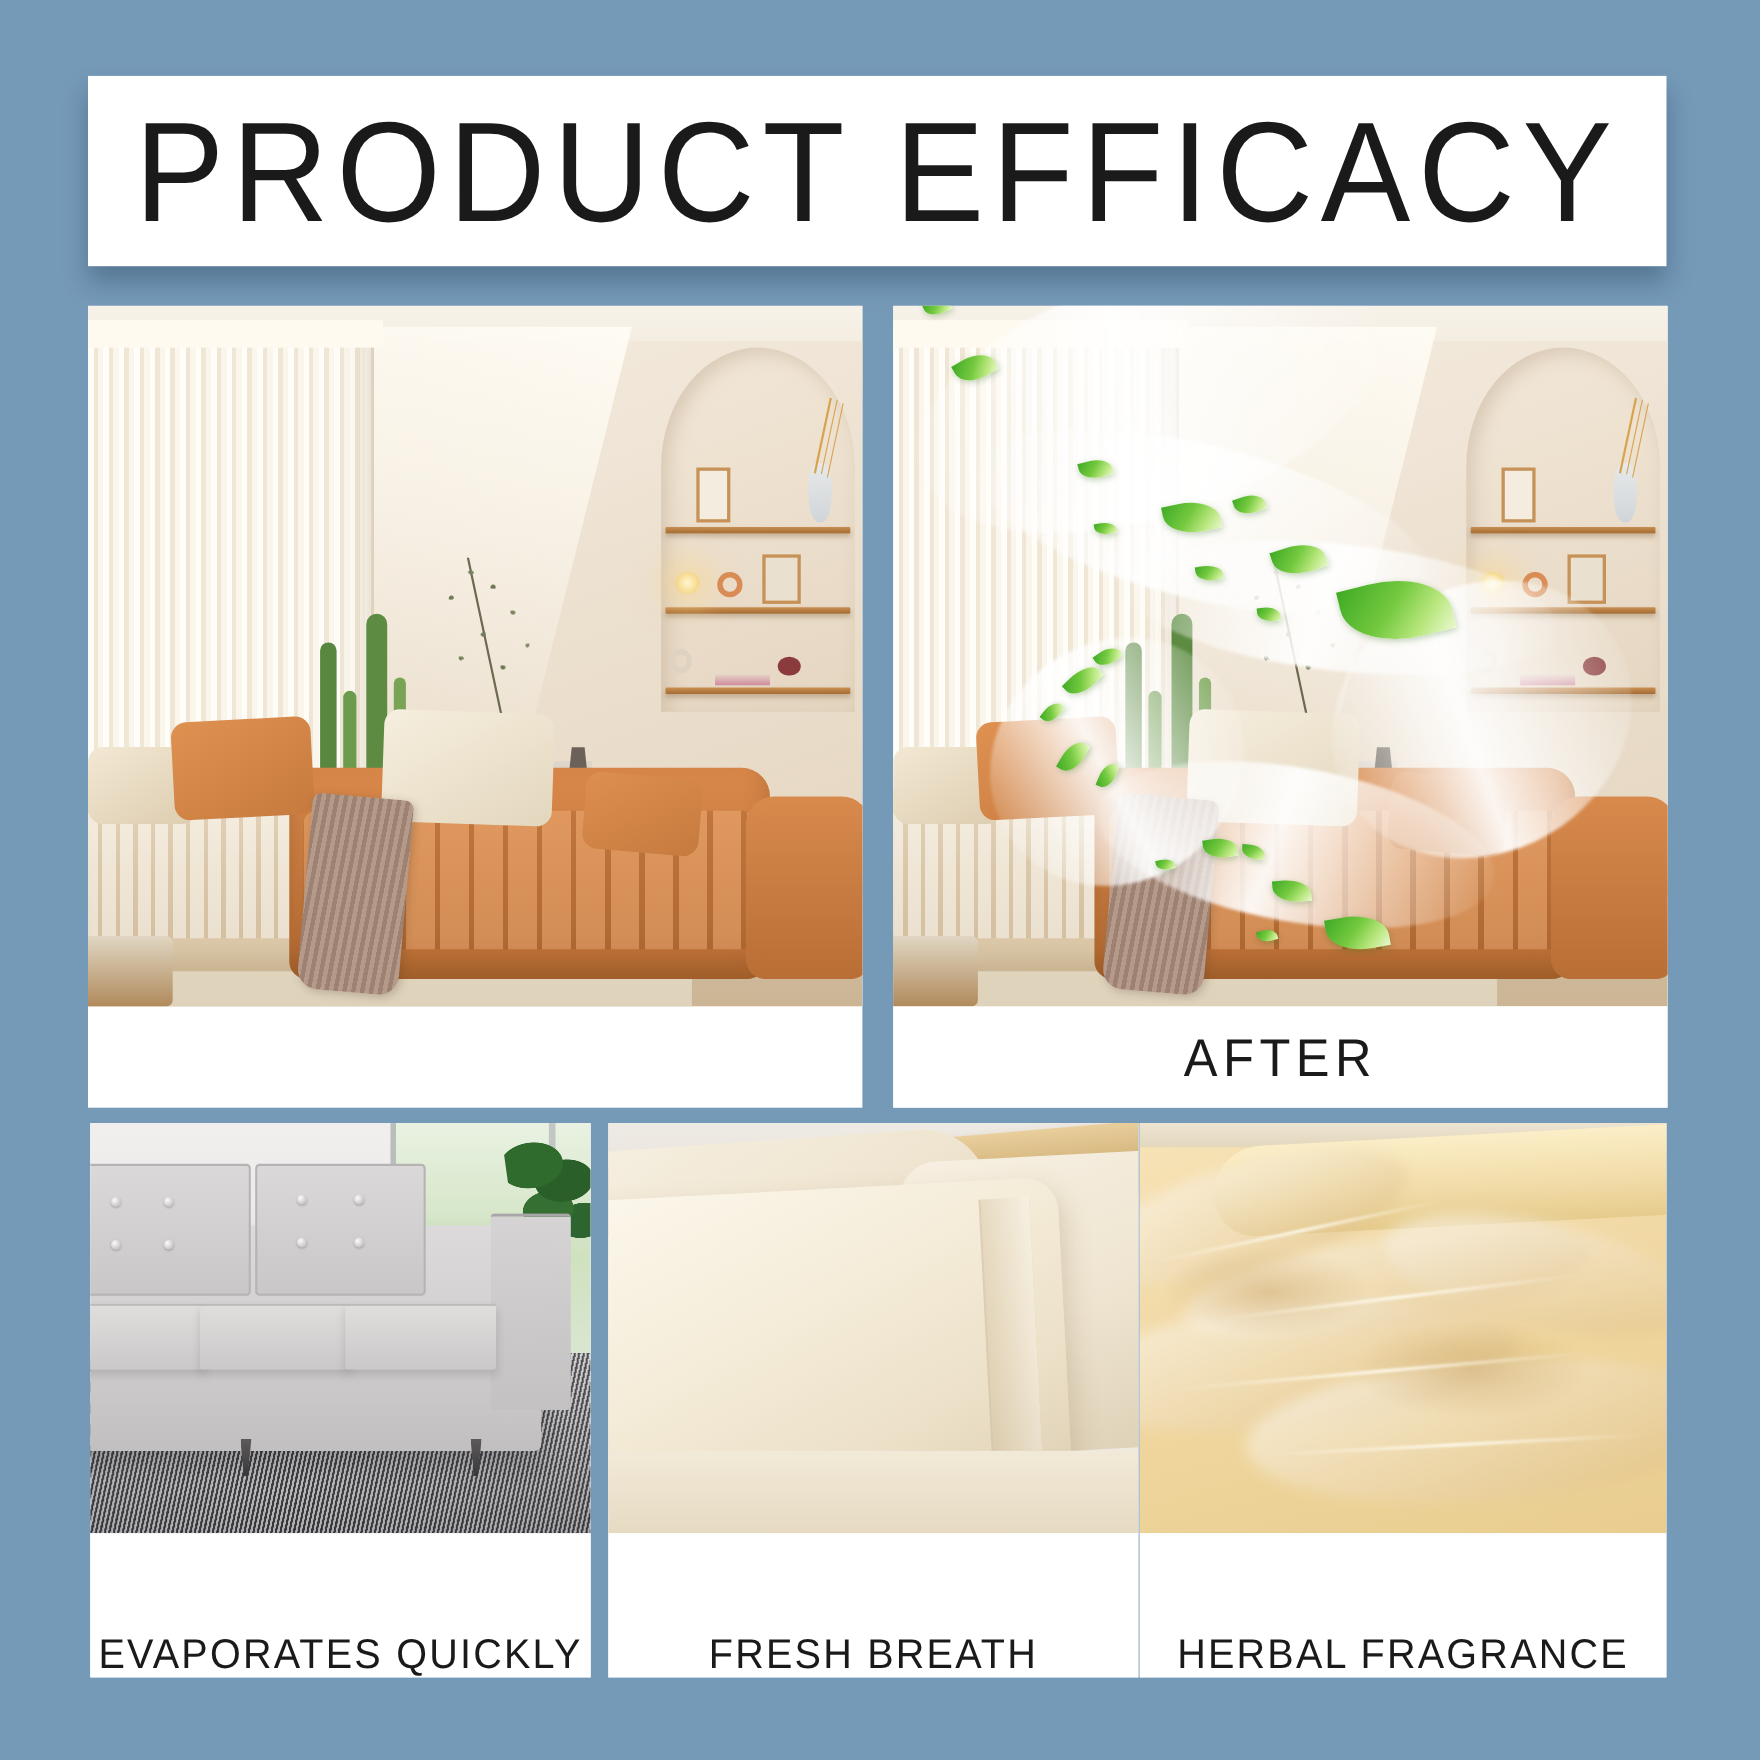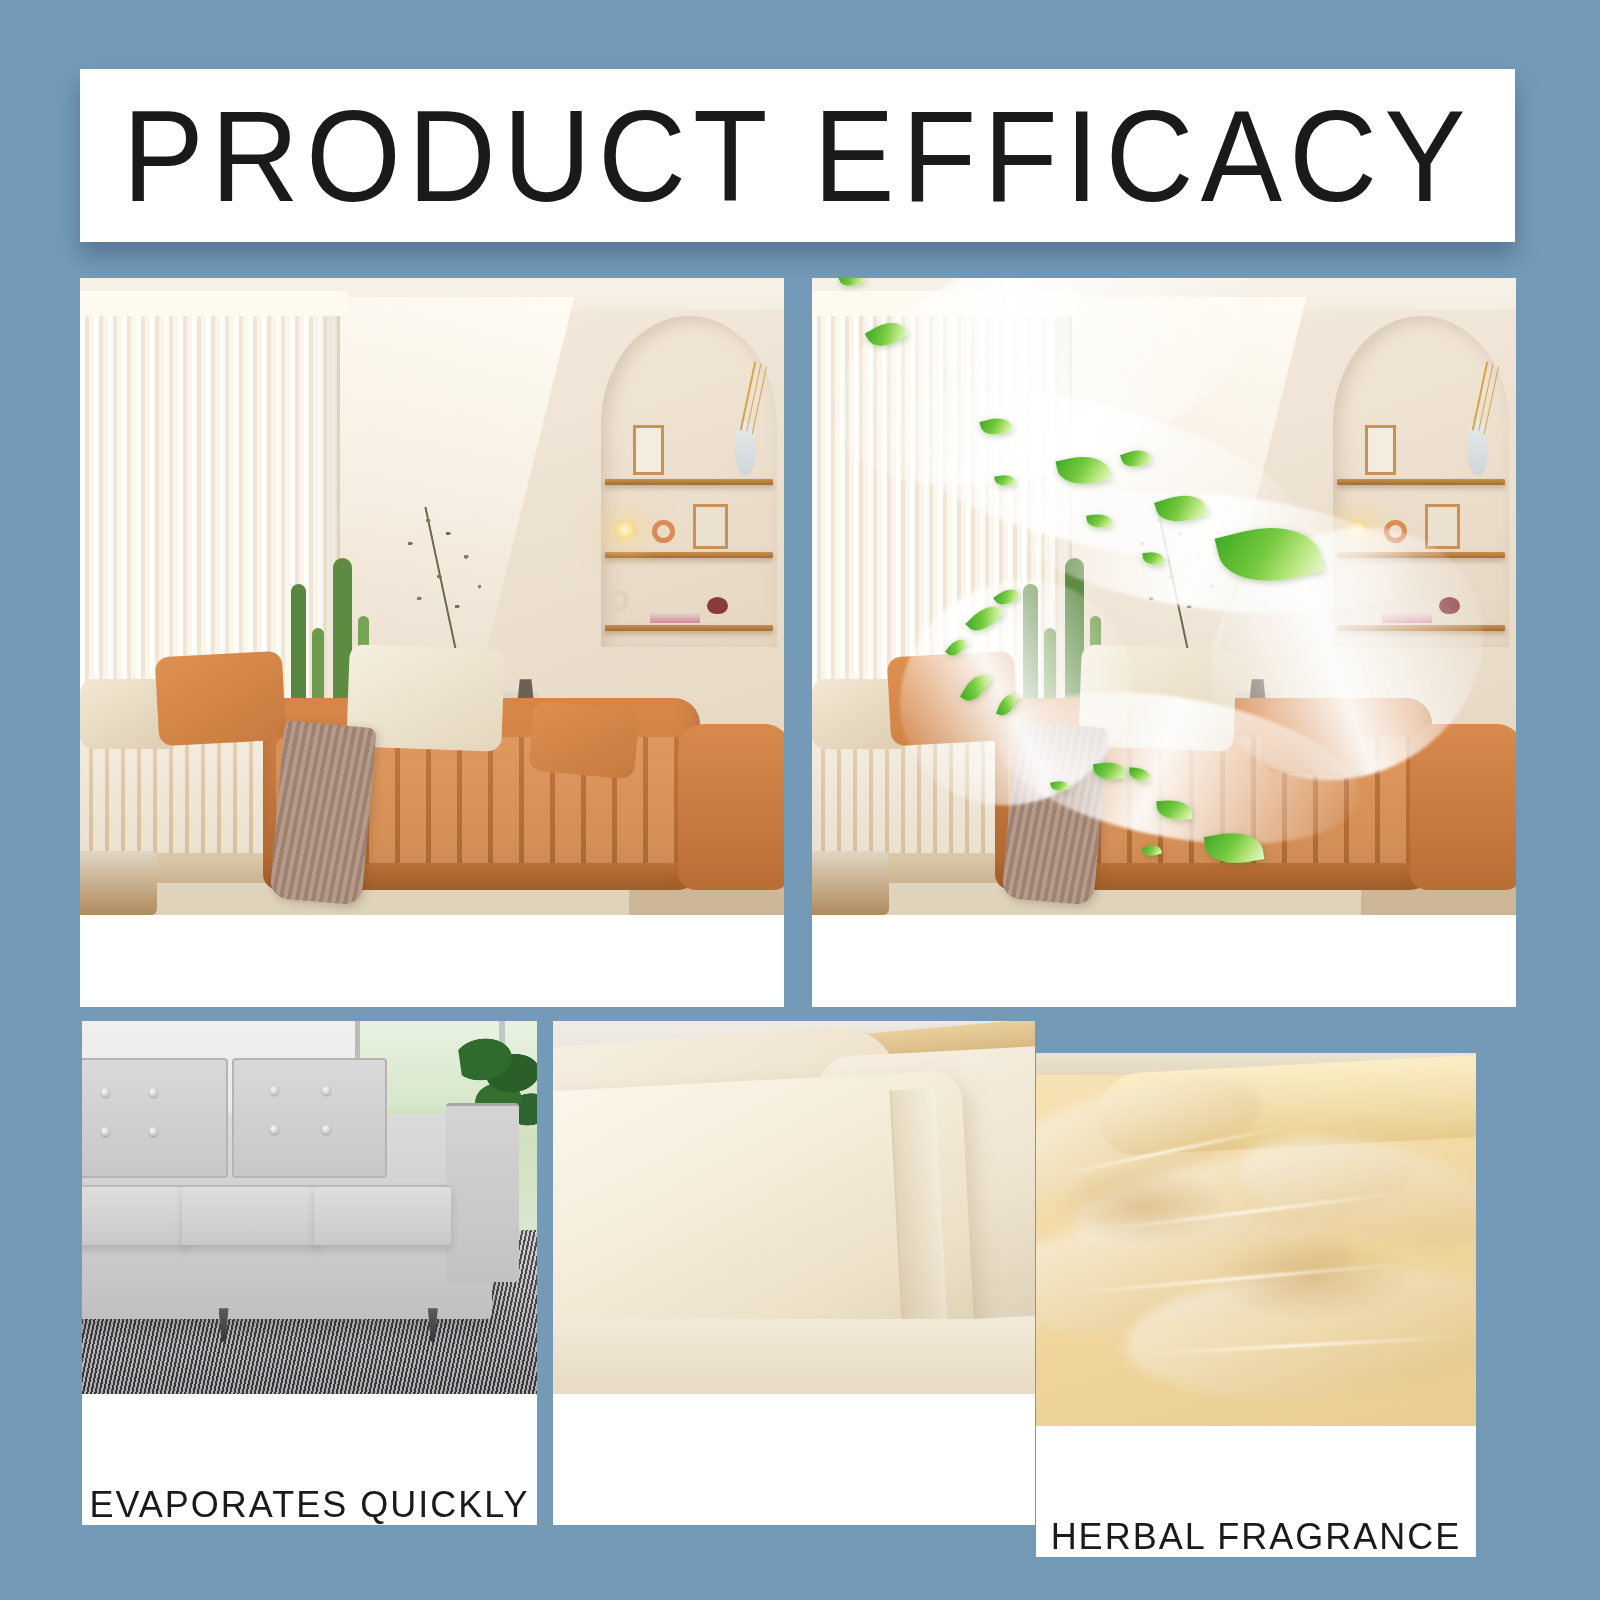--- a/index.html
+++ b/index.html
@@ -42,21 +42,21 @@
   #card-before{ left:80px; }
   #card-after { left:812px; }
 
   
   .card-bot{ top:1021px; height:504px; }
   .card-bot .photo{ height:373px; }
   .card-bot .caption{ height:131px;align-items:flex-end; }
   .card-bot .caption-text{ font-size:36px; letter-spacing:2px; }
   #card-evaporates{ left:82px;   width:455px; }
   #card-fresh     { left:553px;  width:482px; }
-  #card-herbal    { left:1036px; width:440px;margin-top:32px; }
+  #card-herbal    { left:1036px; width:479px; }
 
   
   
   
   .room{ position:absolute; inset:0; background:#f2e9dc; }
   .room .ceiling{
     position:absolute; left:0; top:0; width:100%; height:13%;
     background:linear-gradient(180deg,#f7f2e9 0%,#efe5d6 100%);
   }
   .room .wall-back{
@@ -595,20 +595,23 @@
       <div class="leaf" style="left:19%;top:57%;width:3%;height:2%;transform:rotate(-52deg);"></div>
       <div class="leaf" style="left:21%;top:63%;width:4.4%;height:2.8%;transform:rotate(-60deg);"></div>
       <div class="leaf" style="left:26%;top:66%;width:3.4%;height:2.2%;transform:rotate(-68deg);"></div>
       <div class="leaf" style="left:40%;top:76%;width:4.4%;height:2.8%;transform:rotate(-8deg);"></div>
       <div class="leaf" style="left:45%;top:77%;width:3%;height:2%;transform:rotate(4deg);"></div>
       <div class="leaf" style="left:34%;top:79%;width:2.4%;height:1.6%;transform:rotate(-12deg);"></div>
       <div class="leaf" style="left:49%;top:82%;width:5%;height:3.2%;transform:rotate(-4deg);"></div>
       <div class="leaf" style="left:56%;top:87%;width:8%;height:5%;transform:rotate(-10deg);"></div>
       <div class="leaf" style="left:47%;top:89%;width:2.6%;height:1.8%;transform:rotate(-16deg);"></div>
     </div>
+  </div>
+  <div class="caption">
+    <span class="caption-text">AFTER</span>
   </div>
 </div>
 
 <div class="card card-bot" id="card-evaporates">
   <div class="photo">
     <div class="greysofa">
       <div class="wallup"></div>
       <div class="win"></div>
       <div class="mullion"></div>
       <div class="foliage"></div>
@@ -644,20 +647,23 @@
     <div class="pillows">
       <div class="wall"></div>
       <div class="rail"></div>
       <div class="rail2"></div>
       <div class="pBack"></div>
       <div class="pRight"></div>
       <div class="pMain"></div>
       <div class="sheet"></div>
     </div>
   </div>
+  <div class="caption">
+    <span class="caption-text">FRESH BREATH</span>
+  </div>
 </div>
 
 <div class="card card-bot" id="card-herbal">
   <div class="photo">
     <div class="silk">
       <div class="strip"></div>
       <div class="bolster"></div>
       <div class="fold f1"></div>
       <div class="fold f2"></div>
       <div class="fold f3"></div>

